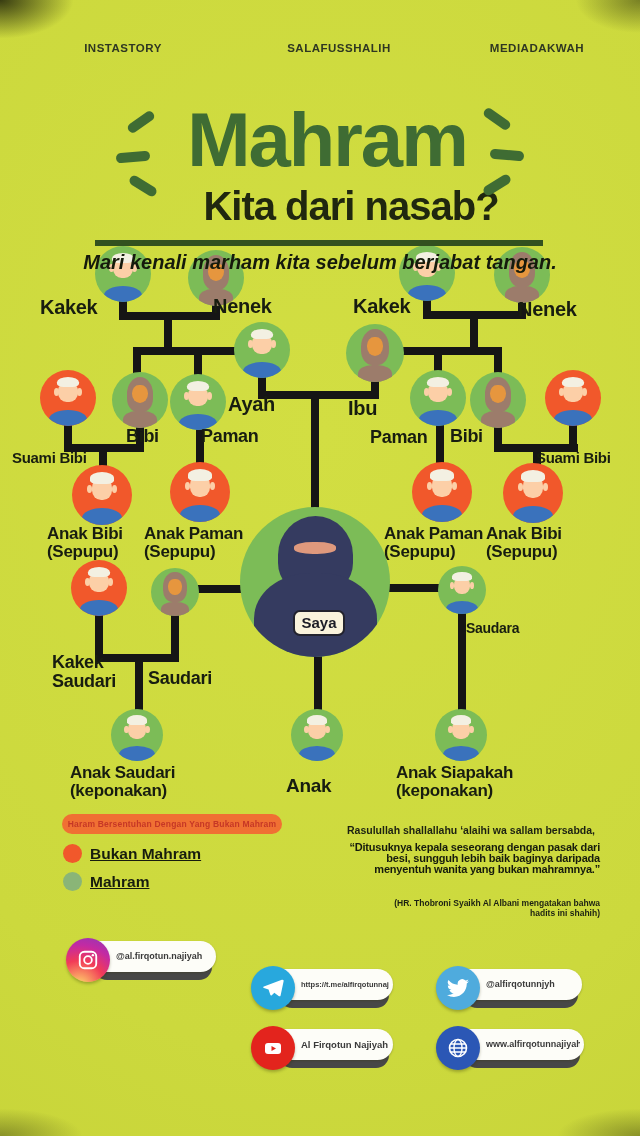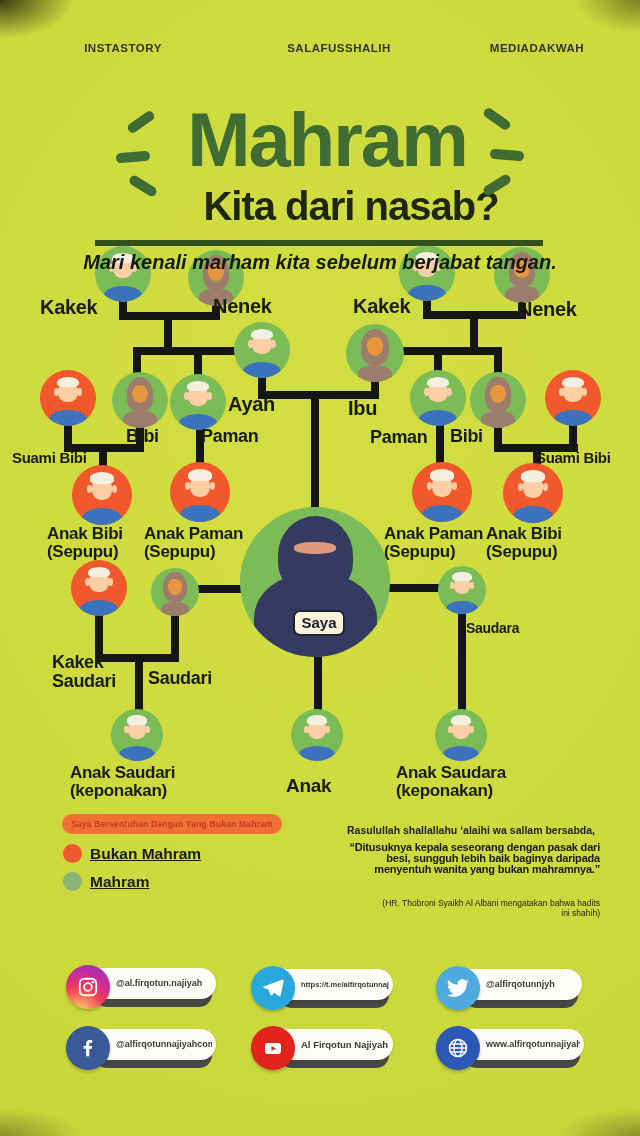--- a/index.html
+++ b/index.html
@@ -49,21 +49,21 @@
     background:#f07033;color:#c63726;font-size:8.5px;font-weight:700;text-align:center;
     line-height:20px;letter-spacing:.2px;z-index:4;}
   .ldot{position:absolute;width:19px;height:19px;border-radius:50%;z-index:4;}
   .llabel{position:absolute;font-size:15.5px;font-weight:800;color:#171c0e;z-index:4;text-decoration:underline;}
   
   .h-intro{position:absolute;left:330px;top:824px;width:265px;text-align:right;
     font-size:10.5px;font-weight:700;color:#1c2112;z-index:4;}
   .h-quote{position:absolute;left:330px;top:842px;width:270px;text-align:right;
     font-size:11px;font-weight:800;color:#161b0d;line-height:1.02;letter-spacing:-0.2px;z-index:4;}
   .h-src{position:absolute;left:380px;top:899px;width:220px;text-align:right;
-    font-size:8.5px;font-weight:400;color:#1c2112;line-height:1.15;z-index:4;}
+    font-size:8.5px;font-weight:700;color:#1c2112;line-height:1.15;z-index:4;}
   
   .follow-title{position:absolute;left:230px;top:920px;width:180px;text-align:center;
     font-size:24px;font-weight:800;color:#1a1f12;z-index:4;}
   .pill{position:absolute;height:46px;z-index:4;}
   .pill .shadow{position:absolute;left:28px;right:4px;top:15px;height:27px;border-radius:13px;
     background:#474747;}
   .pill .capsule{position:absolute;left:15px;right:0;top:3px;height:31px;border-radius:16px;
     background:#fdfdf8;box-shadow:0 1px 2px rgba(60,60,20,.35);}
   .pill .plabel{position:absolute;left:50px;right:4px;top:3px;height:31px;line-height:31px;
     font-size:9px;font-weight:700;color:#3a3a3a;white-space:nowrap;overflow:hidden;}
@@ -363,36 +363,36 @@
       <span>Saudari</span>
   </div>
   <div class="nlabel" style="left:148px;top:669px;width:84px;font-size:18px;">Saudari</div>
   <div class="nlabel" style="left:466px;top:621px;width:88px;font-size:14px;">Saudara</div>
   <div class="nlabel" style="left:70px;top:764px;width:138px;font-size:17px;">
     <span>Anak Saudari</span>
       <span>(keponakan)</span>
   </div>
   <div class="nlabel" style="left:286px;top:776px;width:66px;font-size:19px;">Anak</div>
   <div class="nlabel" style="left:396px;top:764px;width:138px;font-size:17px;">
-    <span>Anak Saudara</span>
+    <span>Anak Siapakah</span>
       <span>(keponakan)</span>
   </div>
 
-  <div class="legend-banner">Saya Bersentuhan Dengan Yang Bukan Mahram</div>
+  <div class="legend-banner">Haram Bersentuhan Dengan Yang Bukan Mahram</div>
   <div class="ldot" style="left:63px;top:844px;background:#f1582b;"></div>
   <div class="llabel" style="left:90px;top:845px;">Bukan Mahram</div>
   <div class="ldot" style="left:63px;top:872px;background:#8ab577;"></div>
   <div class="llabel" style="left:90px;top:873px;">Mahram</div>
 
   <div class="h-intro">Rasulullah shallallahu ‘alaihi wa sallam bersabda,</div>
   <div class="h-quote">“Ditusuknya kepala seseorang dengan pasak dari besi, sungguh lebih baik baginya daripada menyentuh wanita yang bukan mahramnya.”</div>
   <div class="h-src">(HR. Thobroni Syaikh Al Albani mengatakan bahwa hadits ini shahih)</div>
 
 
-  <div class="pill" style="left:66px;top:965px;width:150px;">
+  <div class="pill" style="left:66px;top:938px;width:150px;">
     <div class="shadow"></div>
     <div class="capsule"></div>
     <div class="plabel">@al.firqotun.najiyah</div>
     <div class="sicon" style="background:radial-gradient(circle at 30% 110%, #fdc468 8%, #f23b57 45%, #c32aa3 72%, #8a3ab9 100%);">
       <svg viewBox="0 0 24 24" width="22" height="22">
           <rect x="3" y="3" width="18" height="18" rx="5" fill="none" stroke="#fff" stroke-width="2"></rect>
           <circle cx="12" cy="12" r="4.2" fill="none" stroke="#fff" stroke-width="2"></circle>
           <circle cx="17.3" cy="6.7" r="1.3" fill="#fff"></circle>
         </svg>
     </div>
@@ -407,30 +407,20 @@
         </svg>
     </div>
   </div>
   <div class="pill" style="left:436px;top:966px;width:146px;">
     <div class="shadow"></div>
     <div class="capsule"></div>
     <div class="plabel">@alfirqotunnjyh</div>
     <div class="sicon" style="background:#4fabdd;">
       <svg viewBox="0 0 24 24" width="22" height="22">
           <path d="M23.9 4.6a10 10 0 0 1-2.8.78 4.96 4.96 0 0 0 2.16-2.72c-.95.56-2 .96-3.13 1.18a4.92 4.92 0 0 0-8.38 4.48A13.97 13.97 0 0 1 1.64 3.16a4.92 4.92 0 0 0 1.52 6.57 4.9 4.9 0 0 1-2.23-.61v.06a4.92 4.92 0 0 0 3.95 4.83 4.99 4.99 0 0 1-2.21.08 4.94 4.94 0 0 0 4.6 3.42A9.87 9.87 0 0 1 0 19.54a13.99 13.99 0 0 0 7.56 2.21c9.05 0 14-7.5 14-13.98v-.64a10 10 0 0 0 2.34-2.53z" fill="#fff"></path>
-        </svg>
-    </div>
-  </div>
-  <div class="pill" style="left:66px;top:1026px;width:150px;">
-    <div class="shadow"></div>
-    <div class="capsule"></div>
-    <div class="plabel">@alfirqotunnajiyahcom</div>
-    <div class="sicon" style="background:#3a5a97;">
-      <svg viewBox="0 0 24 24" width="22" height="22">
-          <path d="M13.4 21v-8.1h2.7l.4-3.1h-3.1V7.8c0-.9.25-1.5 1.55-1.5h1.65V3.5c-.3-.04-1.3-.13-2.5-.13-2.5 0-4.2 1.5-4.2 4.3v2.1H7.2v3.1h2.7V21h3.5z" fill="#fff"></path>
         </svg>
     </div>
   </div>
   <div class="pill" style="left:251px;top:1026px;width:142px;">
     <div class="shadow"></div>
     <div class="capsule"></div>
     <div class="plabel" style="font-size:9.5px;">Al Firqotun Najiyah</div>
     <div class="sicon" style="background:#e3241d;">
       <svg viewBox="0 0 24 24" width="24" height="24">
           <rect x="4" y="7" width="16" height="11" rx="3" fill="#fff"></rect>

